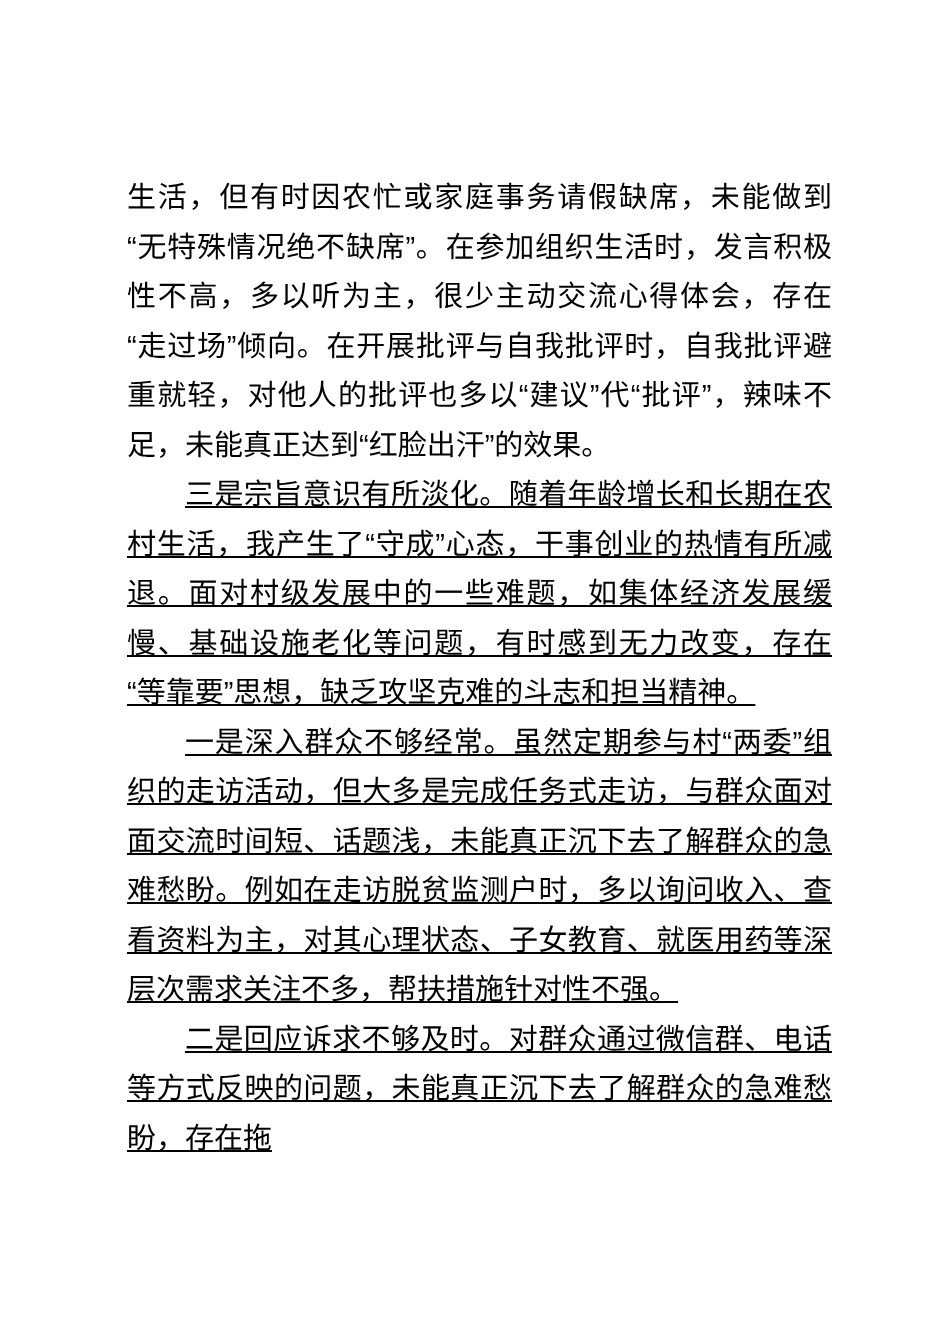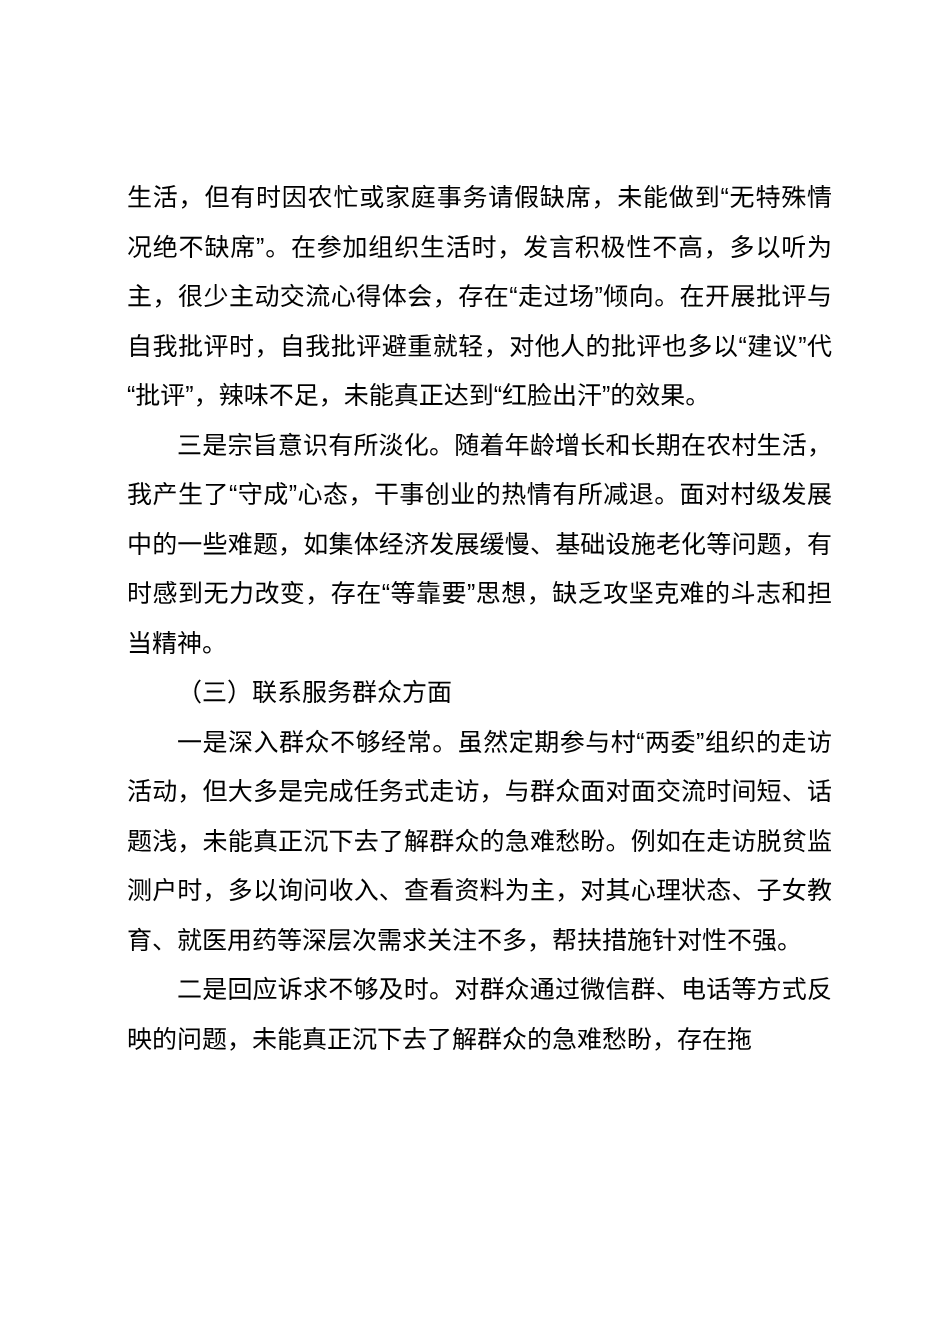--- a/index.html
+++ b/index.html
@@ -12,39 +12,39 @@
     width: 950px;
     height: 1344px;
     background: #ffffff;
     overflow: hidden;
   }
   .content {
     box-sizing: border-box;
     width: 950px;
     padding: 173px 118px 0 127px;
     font-family: "Liberation Sans", sans-serif;
-    font-size: 25px;
+    font-size: 29px;
     line-height: 49.5px;
     color: #000000;
     text-align: justify;
     text-justify: inter-ideograph;
     letter-spacing: 0;
   }
   .content p {
     margin: 0;
     padding: 0;
   }
   .content p.indent {
     text-indent: 2em;
+    text-decoration: underline;
   }
 </style>
 </head>
 <body>
 
 <div class="page">
   <div class="content">
     <p>生活，但有时因农忙或家庭事务请假缺席，未能做到“无特殊情况绝不缺席”。在参加组织生活时，发言积极性不高，多以听为主，很少主动交流心得体会，存在“走过场”倾向。在开展批评与自我批评时，自我批评避重就轻，对他人的批评也多以“建议”代“批评”，辣味不足，未能真正达到“红脸出汗”的效果。</p>
     <p class="indent">三是宗旨意识有所淡化。随着年龄增长和长期在农村生活，我产生了“守成”心态，干事创业的热情有所减退。面对村级发展中的一些难题，如集体经济发展缓慢、基础设施老化等问题，有时感到无力改变，存在“等靠要”思想，缺乏攻坚克难的斗志和担当精神。</p>
-    <p class="indent">（三）联系服务群众方面</p>
     <p class="indent">一是深入群众不够经常。虽然定期参与村“两委”组织的走访活动，但大多是完成任务式走访，与群众面对面交流时间短、话题浅，未能真正沉下去了解群众的急难愁盼。例如在走访脱贫监测户时，多以询问收入、查看资料为主，对其心理状态、子女教育、就医用药等深层次需求关注不多，帮扶措施针对性不强。</p>
     <p class="indent">二是回应诉求不够及时。对群众通过微信群、电话等方式反映的问题，未能真正沉下去了解群众的急难愁盼，存在拖</p>
   </div>
 </div>
 
 </body></html>

